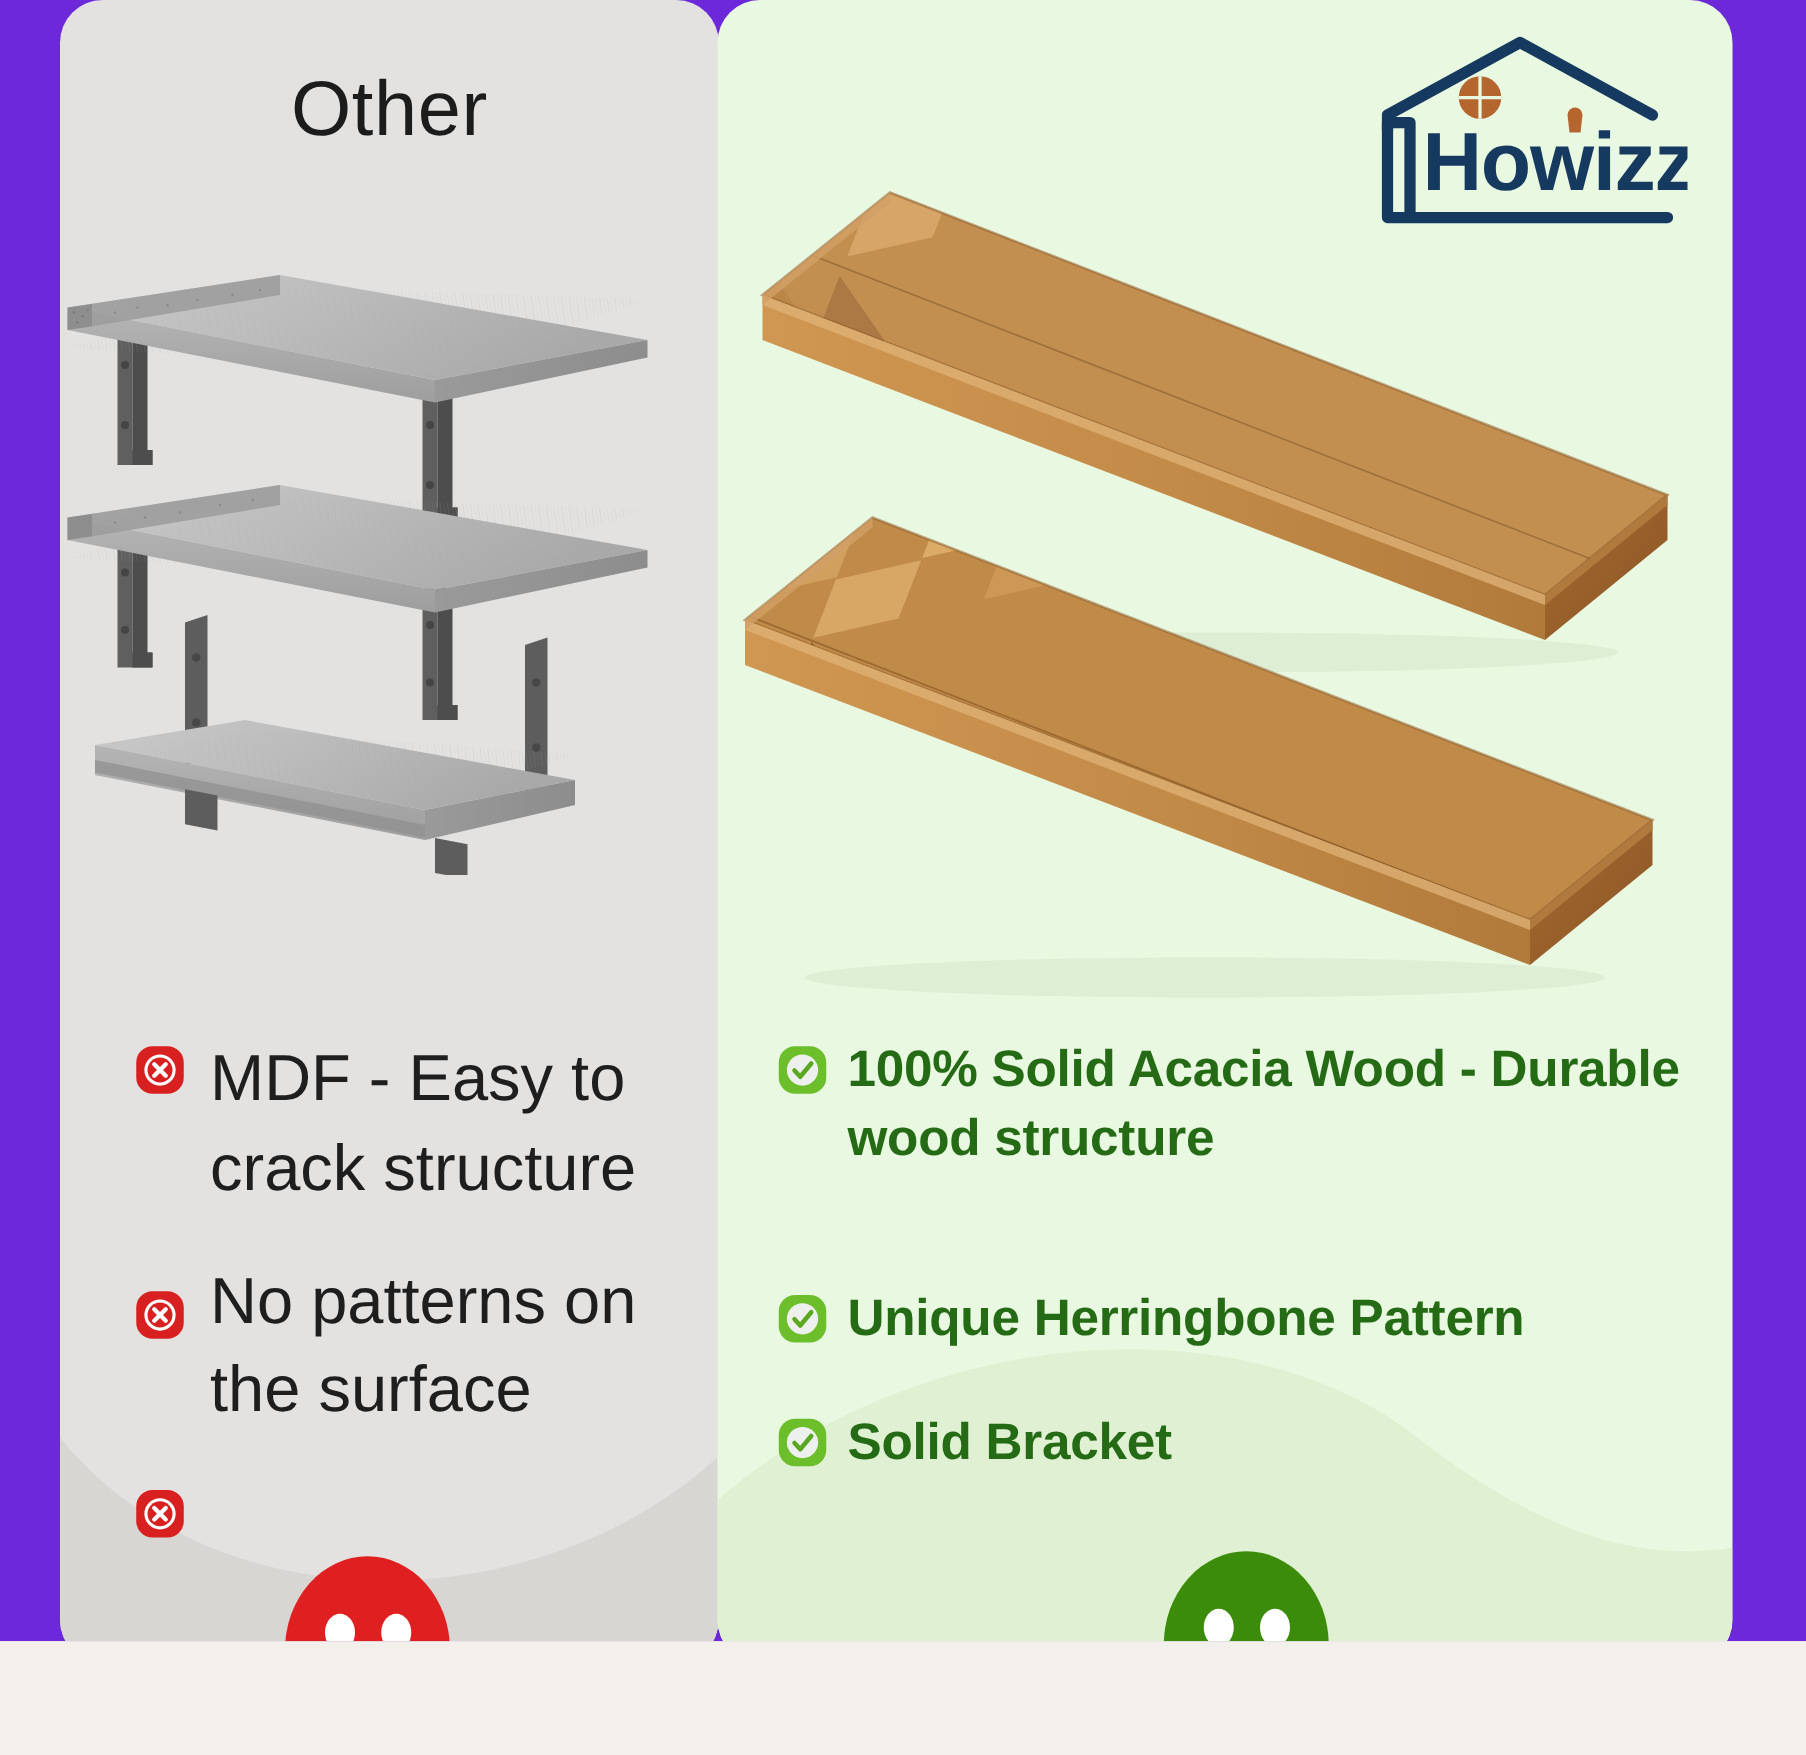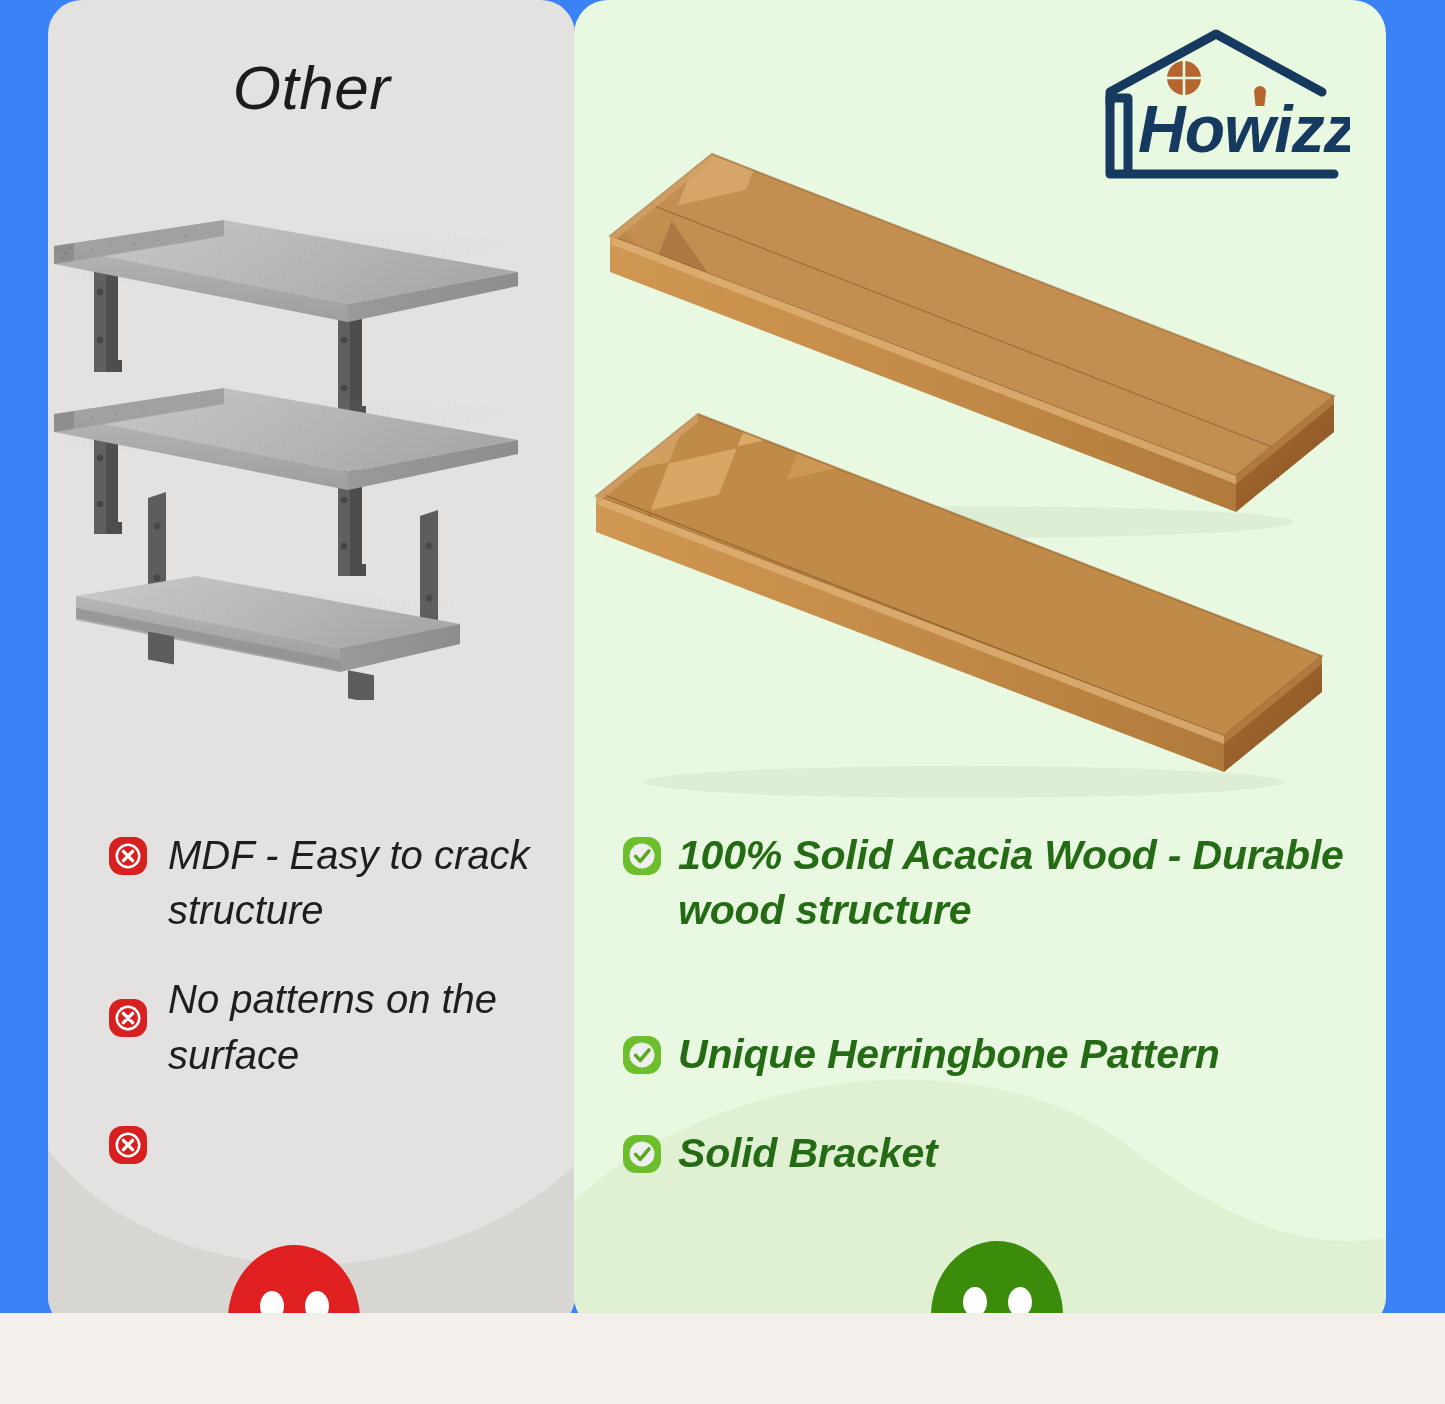--- a/index.html
+++ b/index.html
@@ -4,24 +4,23 @@
 <style>
   html, body {
     margin: 0;
     padding: 0;
     background: #f3f0eb;
   }
   .page {
     position: relative;
     width: 1445px;
     height: 1313px;
-    background: #3b82f6;
+    background: #6d28d9;
     overflow: hidden;
     font-family: "Liberation Sans", sans-serif;
-    font-style: italic;
   }
 
   
   .panel {
     position: absolute;
     overflow: hidden;
   }
   .panel-left {
     left: 48px;
     top: 0px;
@@ -110,21 +109,21 @@
     width: 40px;
     height: 40px;
     margin-right: 20px;
   }
   .list-left .feat .badge { margin-top: 26px; }
   .list-left .feat:first-child .badge { margin-top: 8px; }
   .list-left .feat:last-child .badge { margin-top: 6px; }
   .list-right .feat .badge { margin-top: 8px; margin-right: 16px; }
 
   .feat-text-neg {
-    font-size: 40px;
+    font-size: 52px;
     line-height: 1.38;
     color: #1e1e1e;
     font-weight: 400;
   }
   .feat-text-pos {
     font-size: 41px;
     line-height: 1.33;
     color: #256b16;
     font-weight: 700;
     letter-spacing: -0.2px;

